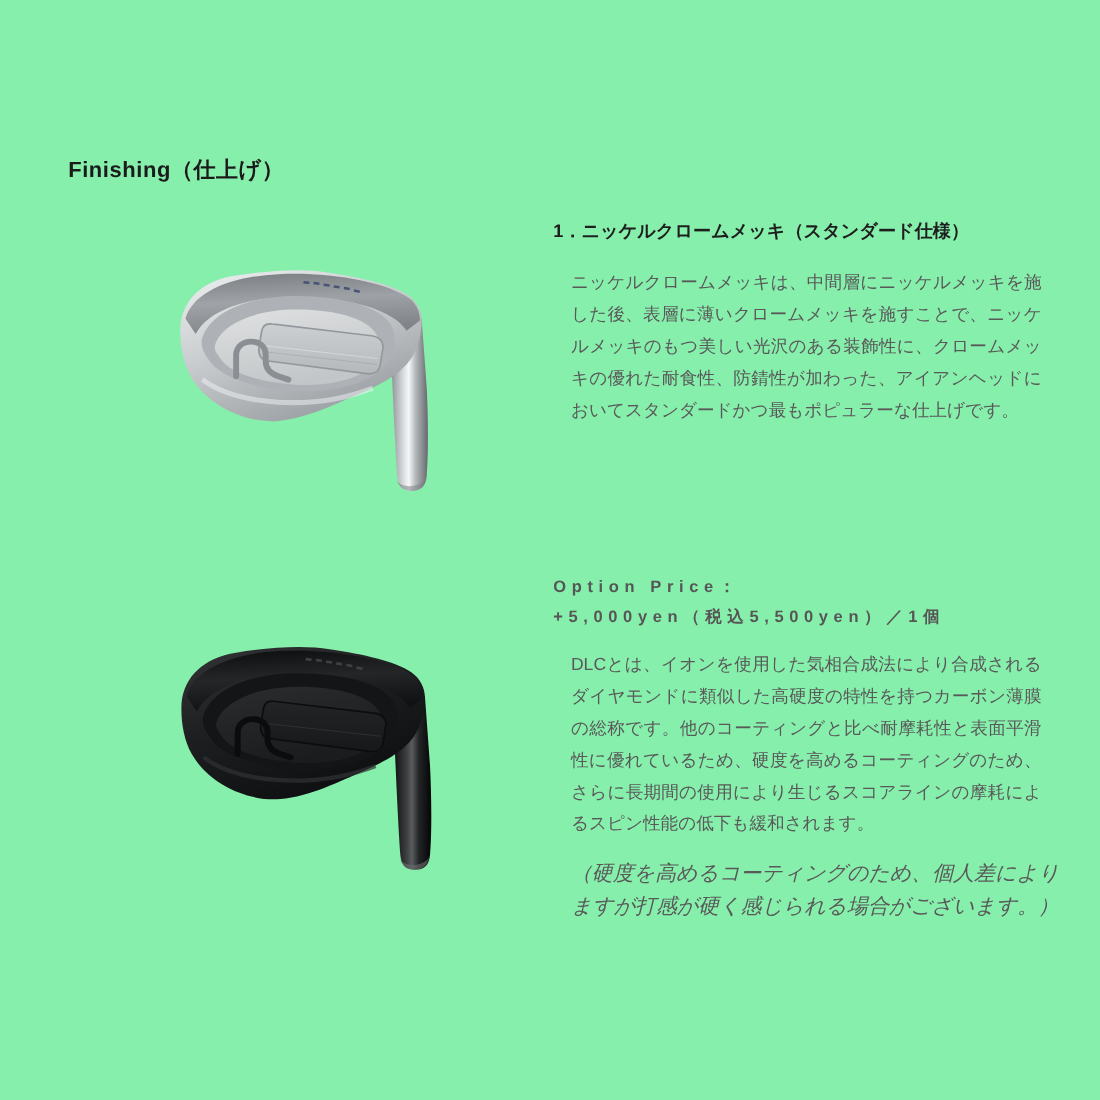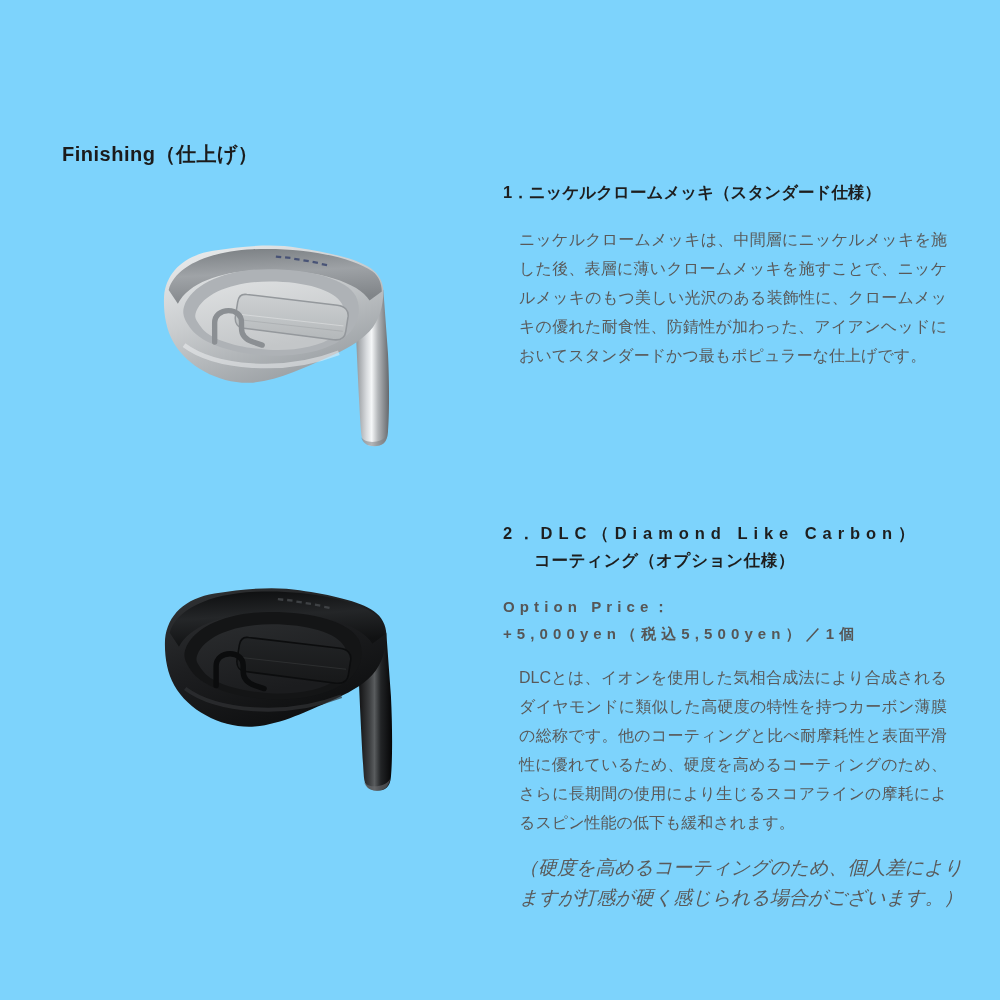--- a/index.html
+++ b/index.html
@@ -4,30 +4,30 @@
 <style>
   html,body{margin:0;padding:0;}
   body{
     font-family:"Liberation Sans","DejaVu Sans",sans-serif;
     background:#f4f4f4;
   }
   .page{
     position:relative;
     width:1000px;height:1000px;
     margin:0 auto;
-    background:#7dd3fc;
+    background:#86efac;
     overflow:hidden;
   }
   .page-title{
     position:absolute;left:62px;top:141px;
     font-size:20px;font-weight:bold;color:#1b1b1b;
     letter-spacing:0.5px;white-space:nowrap;
   }
   .col-right{position:absolute;left:503px;width:460px;}
-  .sec1{top:179px;}
+  .sec1{top:197px;}
   .sec2{top:520px;}
   .sec-heading{
     font-size:16.5px;font-weight:bold;color:#1e1e1e;
     line-height:27px;margin:0 0 19px 0;
   }
   .h2-line1{letter-spacing:0.36em;white-space:nowrap;}
   .h2-line2{padding-left:31px;letter-spacing:0.04em;}
   .body-text{
     font-size:16px;line-height:29px;color:#595959;
     margin:16px;text-align:justify;
@@ -169,24 +169,20 @@
         <rect x="162" y="14" width="7" height="3" transform="rotate(7 162 14)"></rect>
         <rect x="174" y="16" width="7" height="3" transform="rotate(8 174 16)"></rect>
         <rect x="186" y="18" width="7" height="3" transform="rotate(9 186 18)"></rect>
         <rect x="198" y="20" width="7" height="3" transform="rotate(10 198 20)"></rect>
         <rect x="210" y="23" width="7" height="3" transform="rotate(11 210 23)"></rect>
       </g>
     </svg>
   </div>
 
   <div class="col-right sec2">
-    <h2 class="sec-heading">
-      <div class="h2-line1">2．DLC（Diamond Like Carbon）</div>
-      <div class="h2-line2">コーティング（オプション仕様）</div>
-    </h2>
     <div class="price-block">
       <div>Option Price：</div>
       <div>+5,000yen（税込5,500yen）／1個</div>
     </div>
     <p class="body-text">DLCとは、イオンを使用した気相合成法により合成されるダイヤモンドに類似した高硬度の特性を持つカーボン薄膜の総称です。他のコーティングと比べ耐摩耗性と表面平滑性に優れているため、硬度を高めるコーティングのため、さらに長期間の使用により生じるスコアラインの摩耗によるスピン性能の低下も緩和されます。</p>
     <p class="note-text">（硬度を高めるコーティングのため、個人差によりますが打感が硬く感じられる場合がございます。）</p>
   </div>
 
 </div>
 

